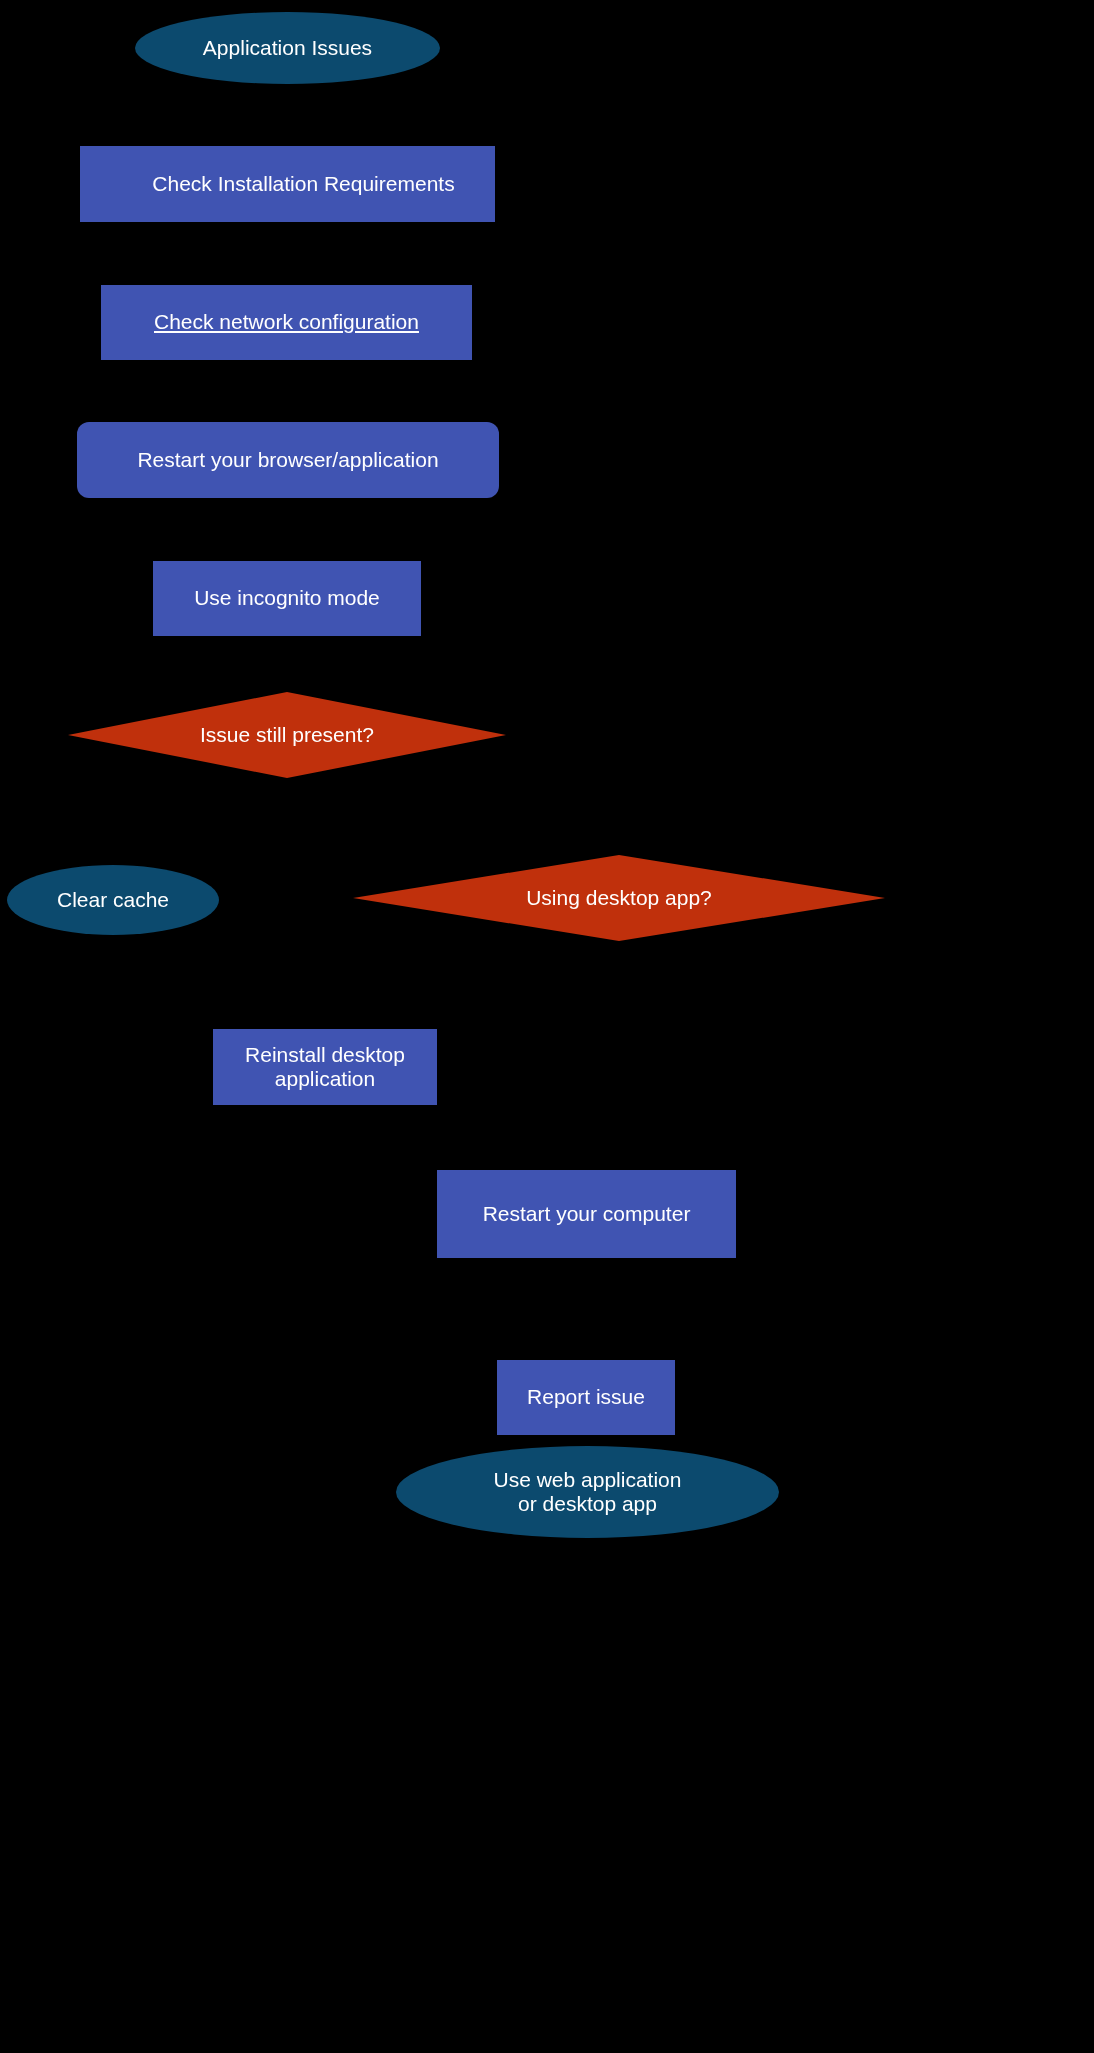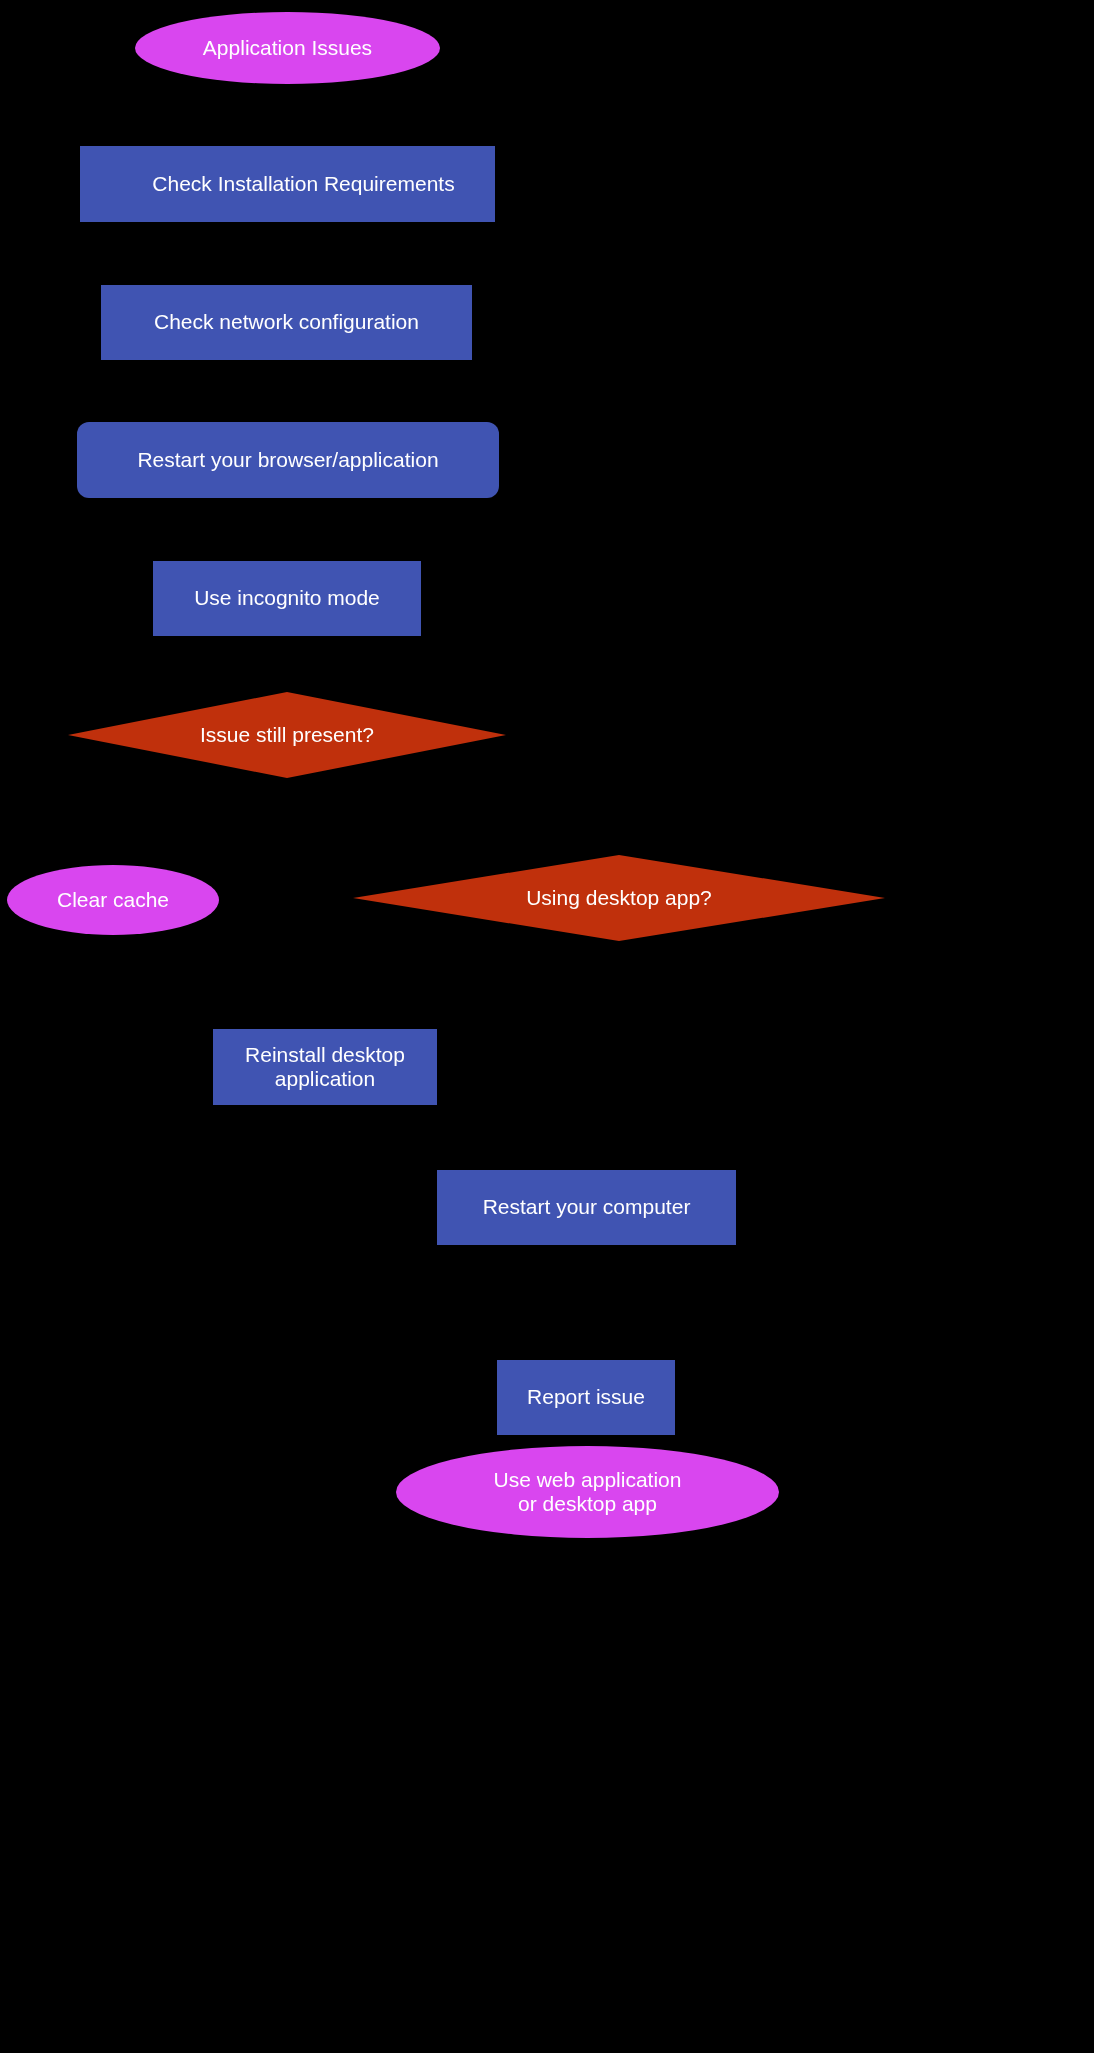--- a/index.html
+++ b/index.html
@@ -24,21 +24,21 @@
     color: #ffffff;
     text-align: center;
     line-height: 1.15;
     white-space: pre-line;
     user-select: none;
   }
   .node-rect {
     background: #4054b2;
   }
   .node-ellipse {
-    background: #d946ef;
+    background: #0c4a6e;
     border-radius: 50%;
   }
   .node-diamond {
     background: #c0300c;
     clip-path: polygon(50% 0%, 100% 50%, 50% 100%, 0% 50%);
   }
   .edge {
     position: absolute;
     background: #000000;
   }
@@ -103,25 +103,25 @@
     <div style="position: absolute; left: 0px; top: 0px; width: 100%; height: 100%; pointer-events: none;">
       <div class="edge edge-v" style="left: 585.5px; top: 1246px; width: 2px; height: 63px;"></div>
       <div class="arrowhead" style="left: 579px; top: 1299px;"></div>
     </div>
     <div style="position: absolute; left: 0px; top: 0px; width: 100%; height: 100%; pointer-events: none;">
       <div class="edge edge-v" style="left: 585px; top: 1384px; width: 2px; height: 62px;"></div>
       <div class="arrowhead" style="left: 580.5px; top: 1436px;"></div>
     </div>
     <div class="node node-ellipse" style="left: 135px; top: 12px; width: 305px; height: 72px; font-size: 21px;"><span>Application Issues</span></div>
     <div class="node node-rect" style="left: 80px; top: 146px; width: 415px; height: 76px; font-size: 21px; padding-left: 32px;"><span>Check Installation Requirements</span></div>
-    <div class="node node-rect" style="left: 101px; top: 285px; width: 371px; height: 75px; font-size: 21px;"><span>Check network configuration</span></div>
+    <div class="node node-rect" style="left: 101px; top: 285px; width: 371px; height: 75px; font-size: 21px; text-decoration: underline;"><span>Check network configuration</span></div>
     <div class="node node-rect" style="left: 77px; top: 422px; width: 422px; height: 76px; font-size: 21px; border-radius: 12px;"><span>Restart your browser/application</span></div>
     <div class="node node-rect" style="left: 153px; top: 561px; width: 268px; height: 75px; font-size: 21px; text-align: center;"><span>Use incognito mode</span></div>
     <div class="node node-diamond" style="left: 68px; top: 692px; width: 438px; height: 86px; font-size: 21px;"><span>Issue still present?</span></div>
     <div class="node node-ellipse" style="left: 7px; top: 865px; width: 212px; height: 70px; font-size: 21px;"><span>Clear cache</span></div>
     <div class="node node-diamond" style="left: 353px; top: 855px; width: 532px; height: 86px; font-size: 21px;"><span>Using desktop app?</span></div>
     <div class="node node-rect" style="left: 213px; top: 1029px; width: 224px; height: 76px; font-size: 21px;"><span>Reinstall desktop
 application</span></div>
-    <div class="node node-rect" style="left: 437px; top: 1170px; width: 299px; height: 75px; font-size: 21px;"><span>Restart your computer</span></div>
+    <div class="node node-rect" style="left: 437px; top: 1170px; width: 299px; height: 88px; font-size: 21px;"><span>Restart your computer</span></div>
     <div class="node node-rect" style="left: 497px; top: 1360px; width: 178px; height: 75px; font-size: 21px;"><span>Report issue</span></div>
     <div class="node node-ellipse" style="left: 396px; top: 1446px; width: 383px; height: 92px; font-size: 21px;"><span>Use web application
 or desktop app</span></div>
   </div>
 
 </body></html>

